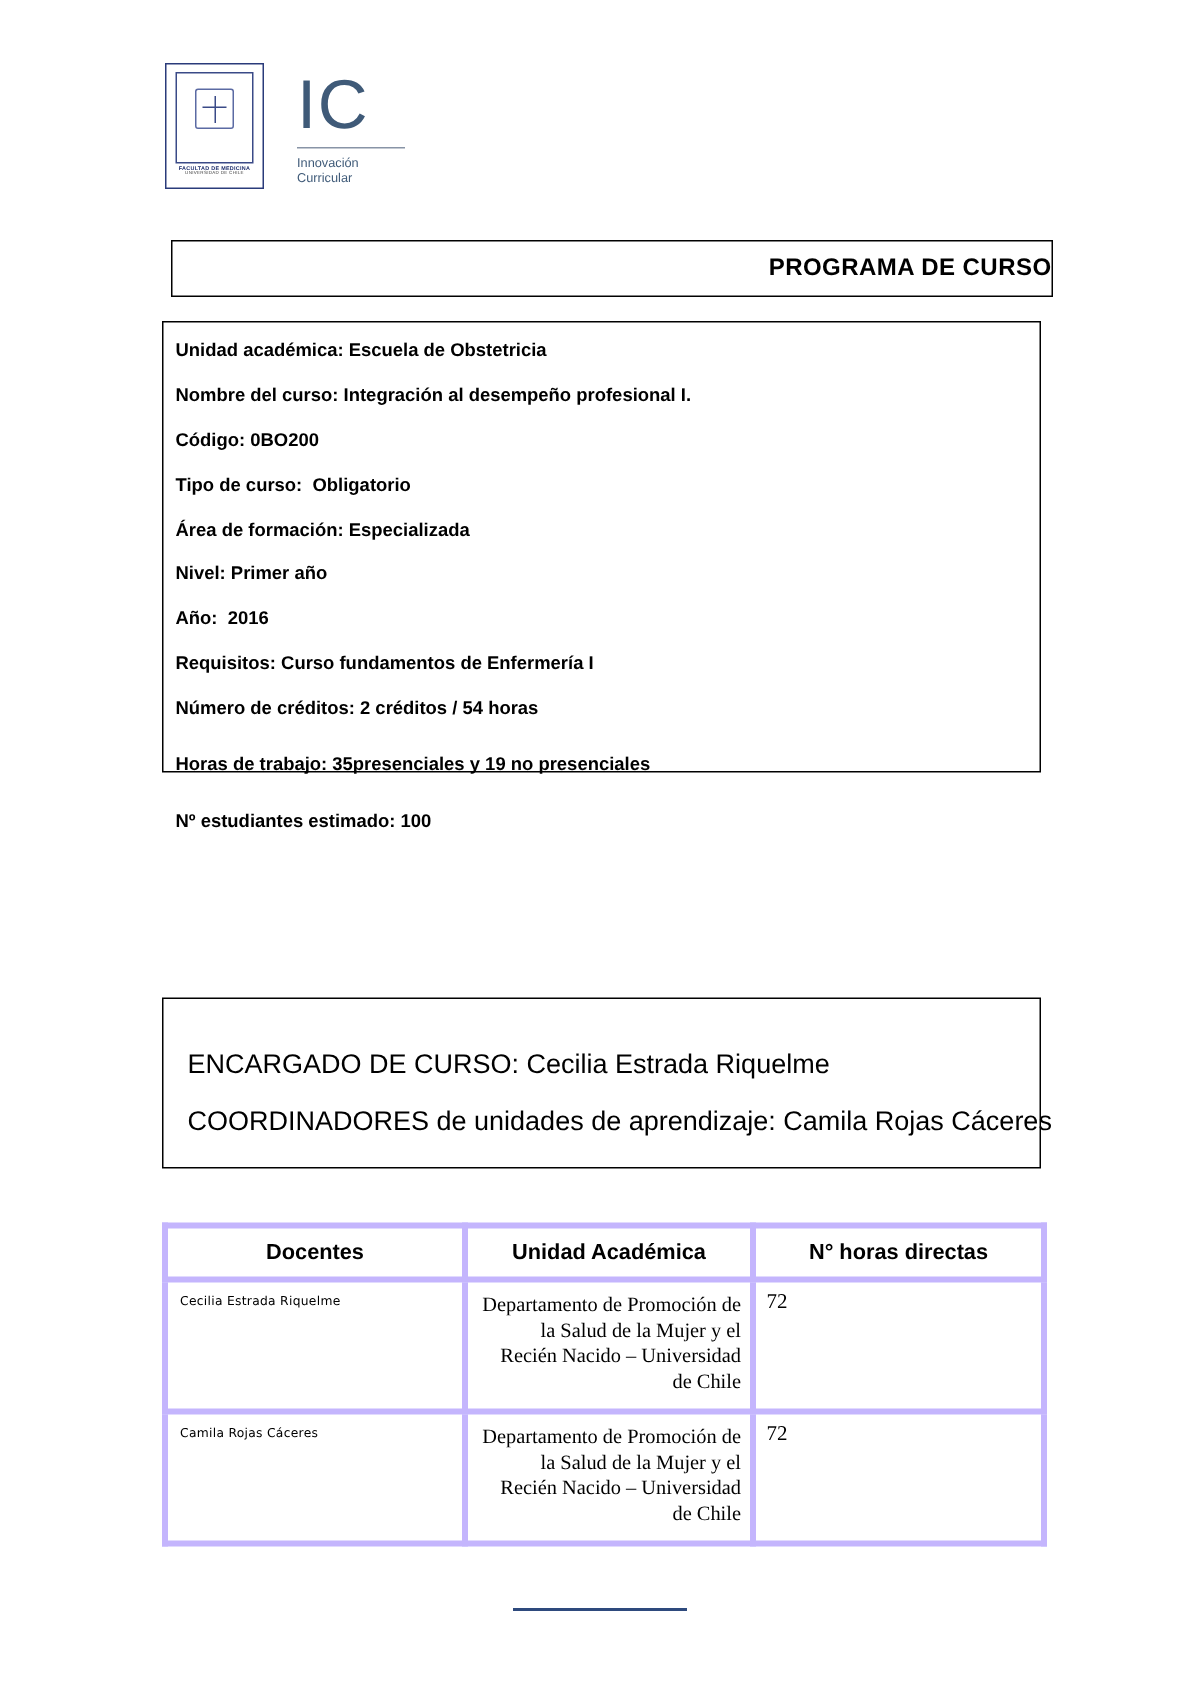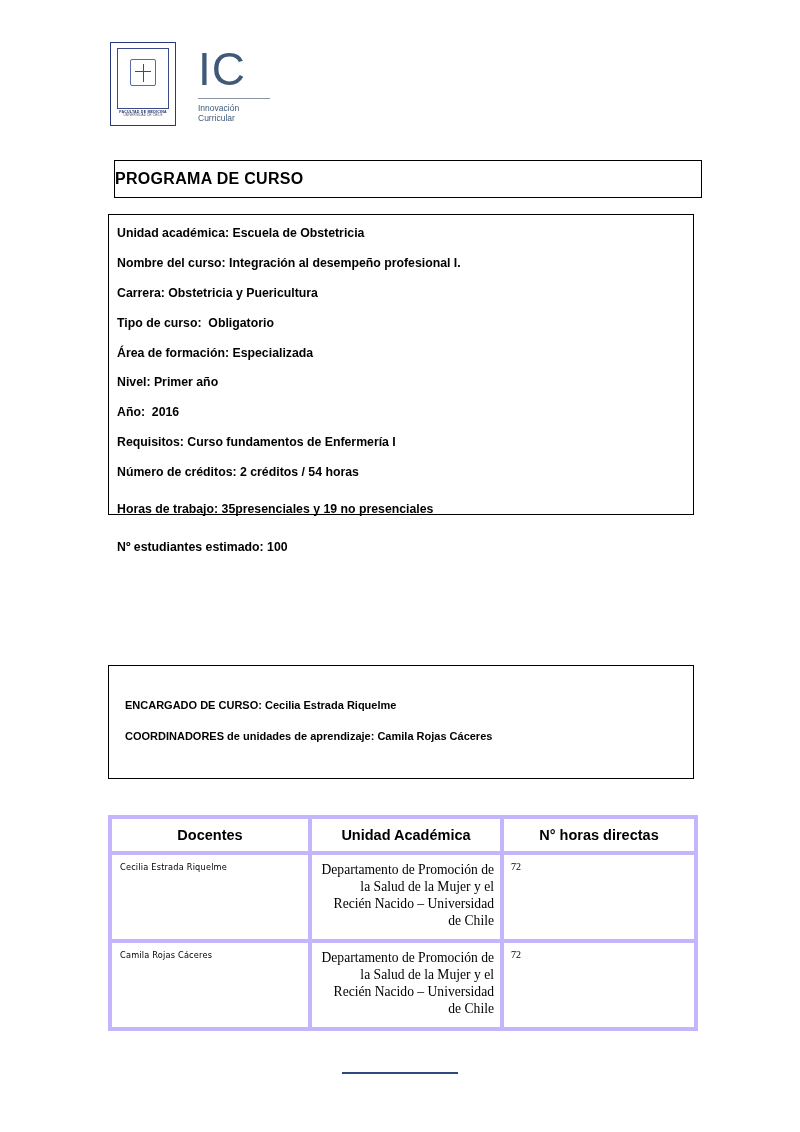--- a/index.html
+++ b/index.html
@@ -119,21 +119,21 @@
   
   .title-box {
     position: absolute;
     left: 114px;
     top: 160px;
     width: 588px;
     height: 38px;
     border: 1px solid #000;
     display: flex;
     align-items: center;
-    justify-content: flex-start;
+    justify-content: flex-end;
     box-sizing: border-box;
   }
   .title-box .title-text {
     font-size: 16px;
     font-weight: bold;
     letter-spacing: 0.3px;
   }
 
   
   .info-box {
@@ -162,22 +162,22 @@
     position: absolute;
     left: 108px;
     top: 665px;
     width: 586px;
     height: 114px;
     border: 1px solid #000;
     box-sizing: border-box;
     padding: 34px 0 0 16px;
   }
   .charge-line {
-    font-size: 11px;
-    font-weight: bold;
+    font-size: 18px;
+    font-weight: normal;
     line-height: 1;
     margin: 0 0 20px 0;
     white-space: pre;
   }
 
   
   .table-wrap {
     position: absolute;
     left: 108px;
     top: 815px;
@@ -215,21 +215,21 @@
   td.c-dept {
     font-family: "Liberation Serif", serif;
     font-size: 13.6px;
     line-height: 1.25;
     padding-left: 8px !important;
     padding-top: 7px !important;
     text-align: right;
   }
   td.c-hours {
     font-family: "Liberation Serif", serif;
-    font-size: 10px;
+    font-size: 14px;
     padding-left: 7px !important;
     padding-top: 6px !important;
   }
   col.w-name { width: 200px; }
   col.w-dept { width: 192px; }
   col.w-hours { width: 194px; }
 
   
   .footer-rule {
     position: absolute;
@@ -263,21 +263,21 @@
     </div>
   </div>
 
   <div class="title-box">
     <div class="title-text">PROGRAMA DE CURSO</div>
   </div>
 
   <div class="info-box">
     <div class="info-line">Unidad académica: Escuela de Obstetricia</div>
     <div class="info-line">Nombre del curso: Integración al desempeño profesional I.</div>
-    <div class="info-line">Carrera: Obstetricia y Puericultura</div>
+    <div class="info-line">Código: 0BO200</div>
     <div class="info-line">Tipo de curso:  Obligatorio</div>
     <div class="info-line">Área de formación: Especializada</div>
     <div class="info-line">Nivel: Primer año</div>
     <div class="info-line">Año:  2016</div>
     <div class="info-line">Requisitos: Curso fundamentos de Enfermería I</div>
     <div class="info-line">Número de créditos: 2 créditos / 54 horas</div>
     <div class="info-line gap-top">Horas de trabajo: 35presenciales y 19 no presenciales</div>
     <div class="info-line gap-top">Nº estudiantes estimado: 100</div>
   </div>
 

